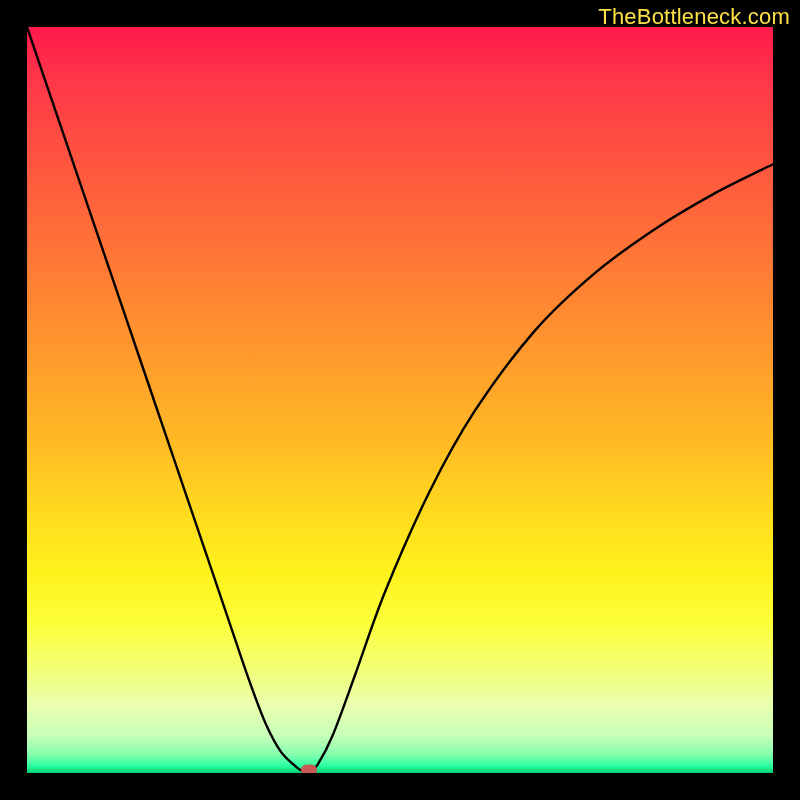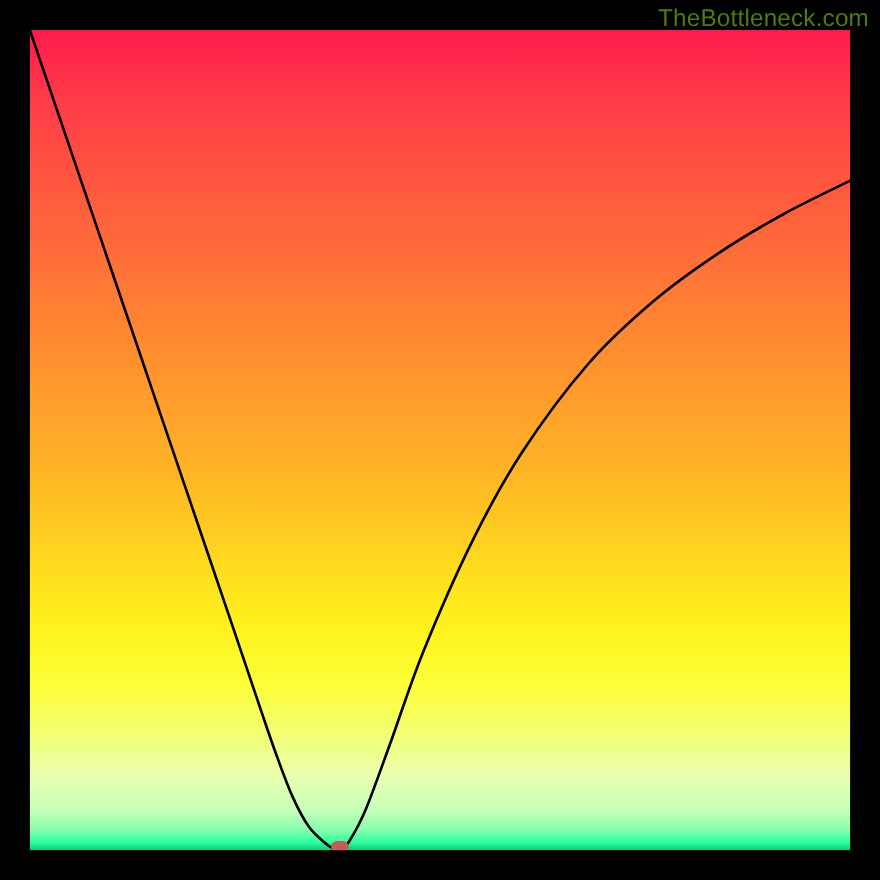--- a/index.html
+++ b/index.html
@@ -14,21 +14,21 @@
   .frame {
     position: relative;
     width: 800px;
     height: 800px;
     background: #000;
   }
   .watermark {
     position: absolute;
     top: 4px;
     right: 10px;
-    color: #4d7c0f;
+    color: #fde047;
     font-size: 22px;
     font-weight: 500;
     letter-spacing: 0.2px;
     z-index: 10;
     user-select: none;
   }
   .plot {
     position: absolute;
     left: 27px;
     top: 27px;

